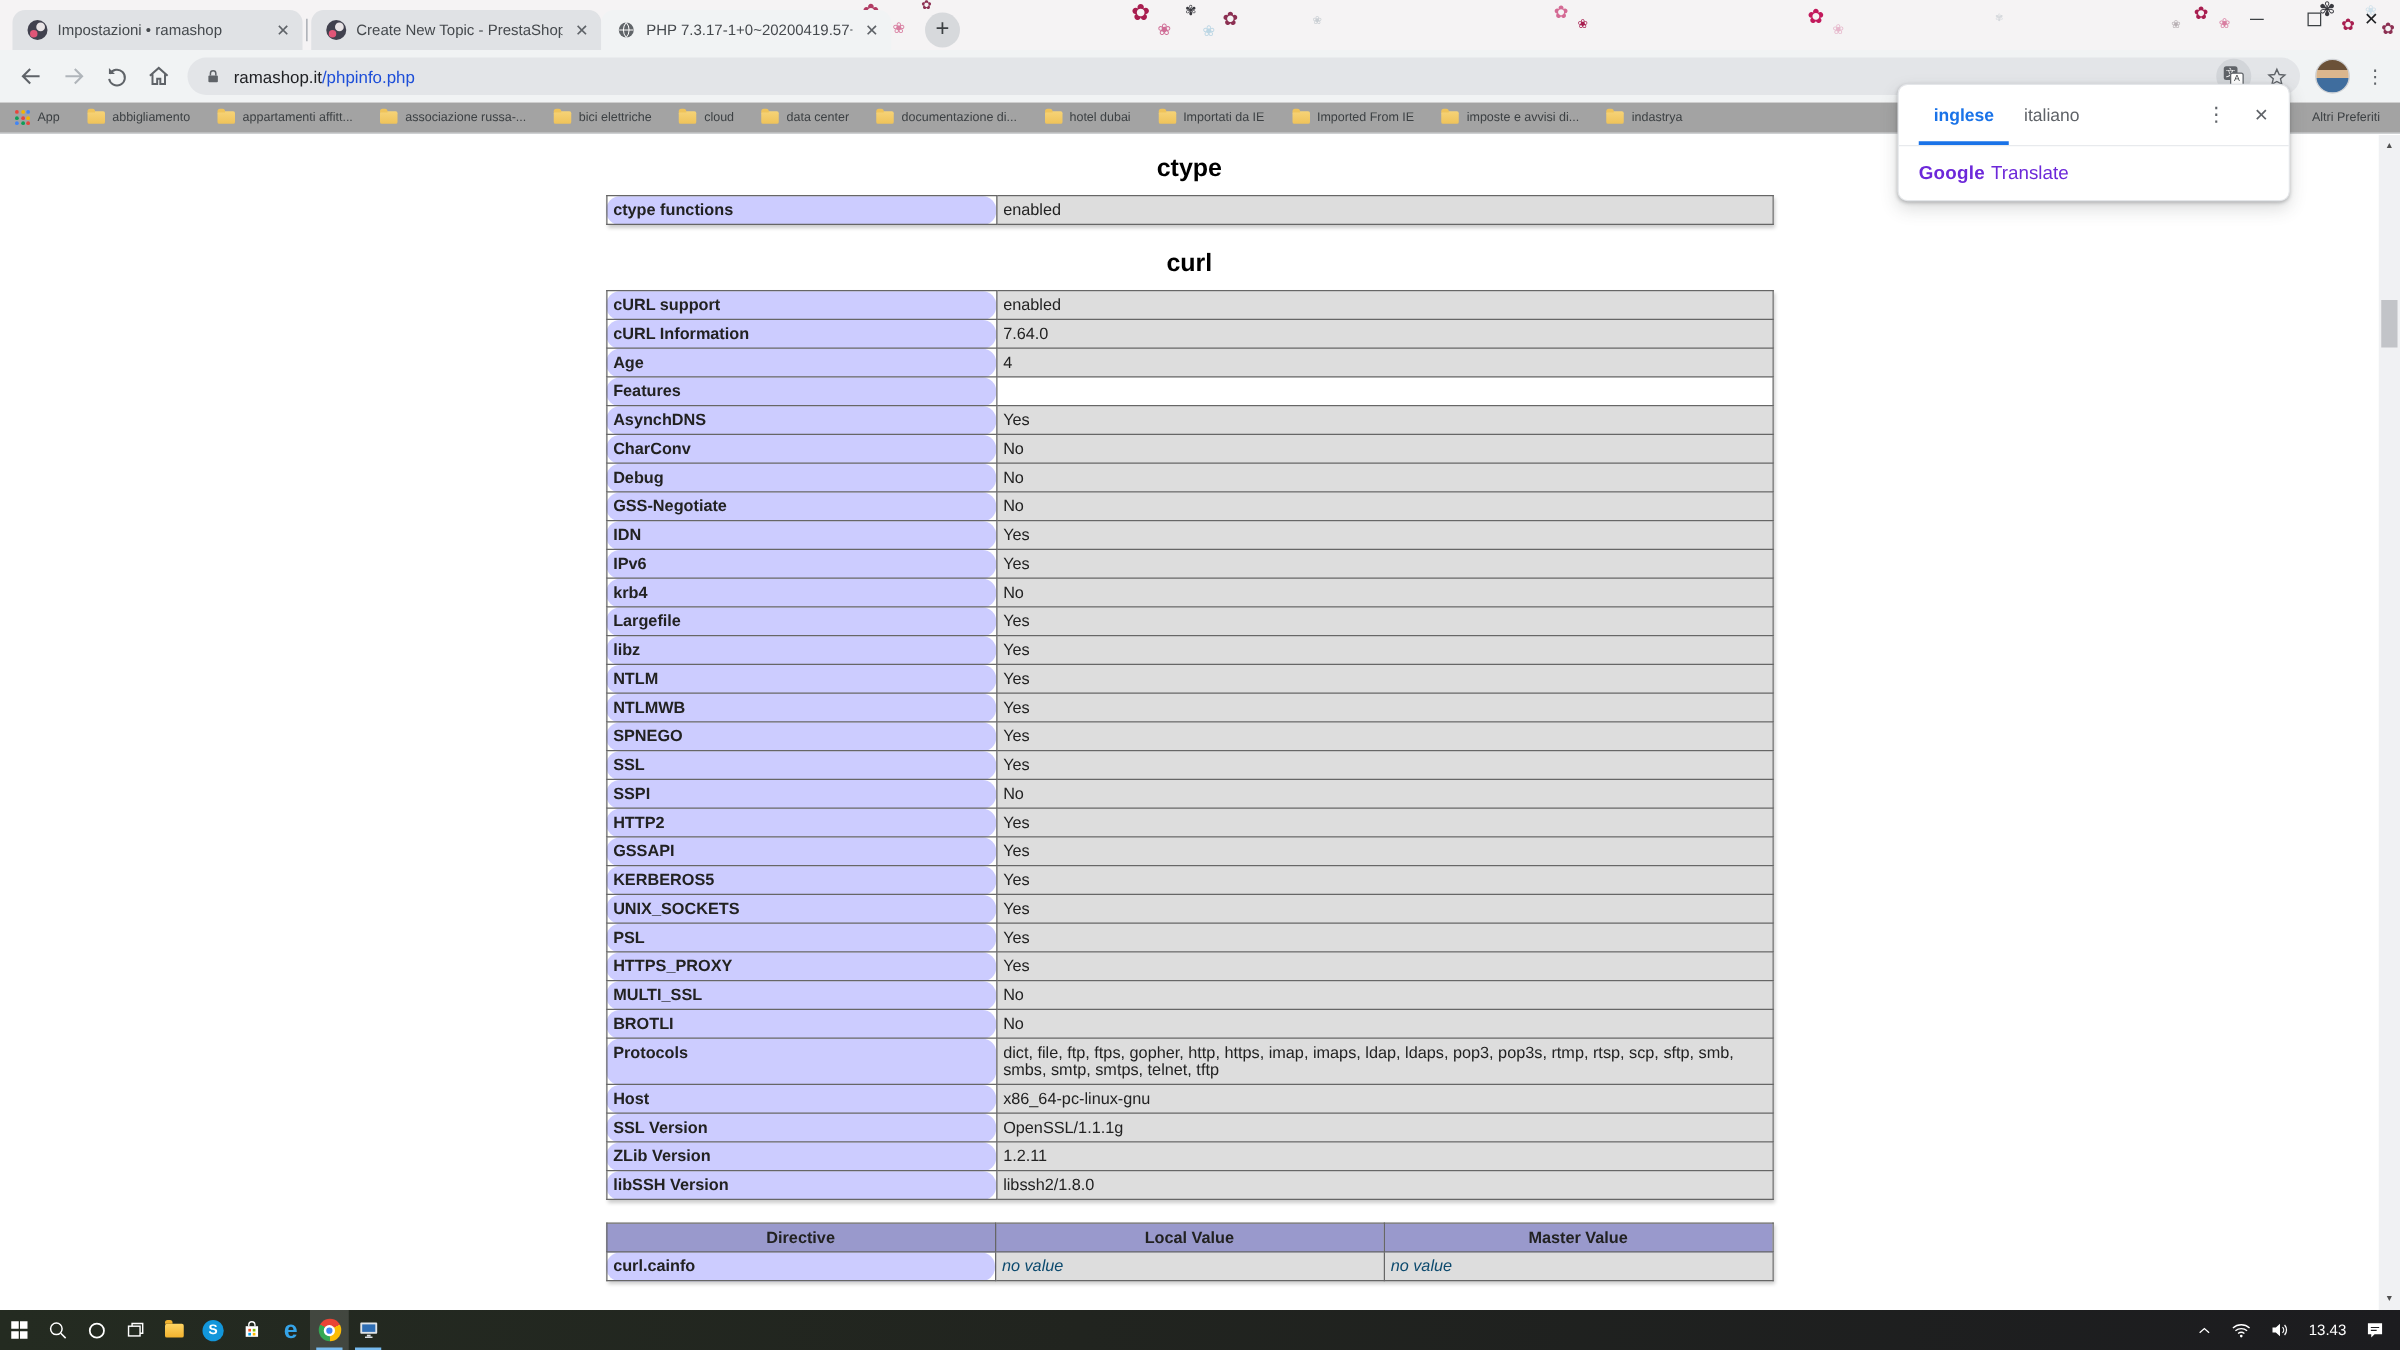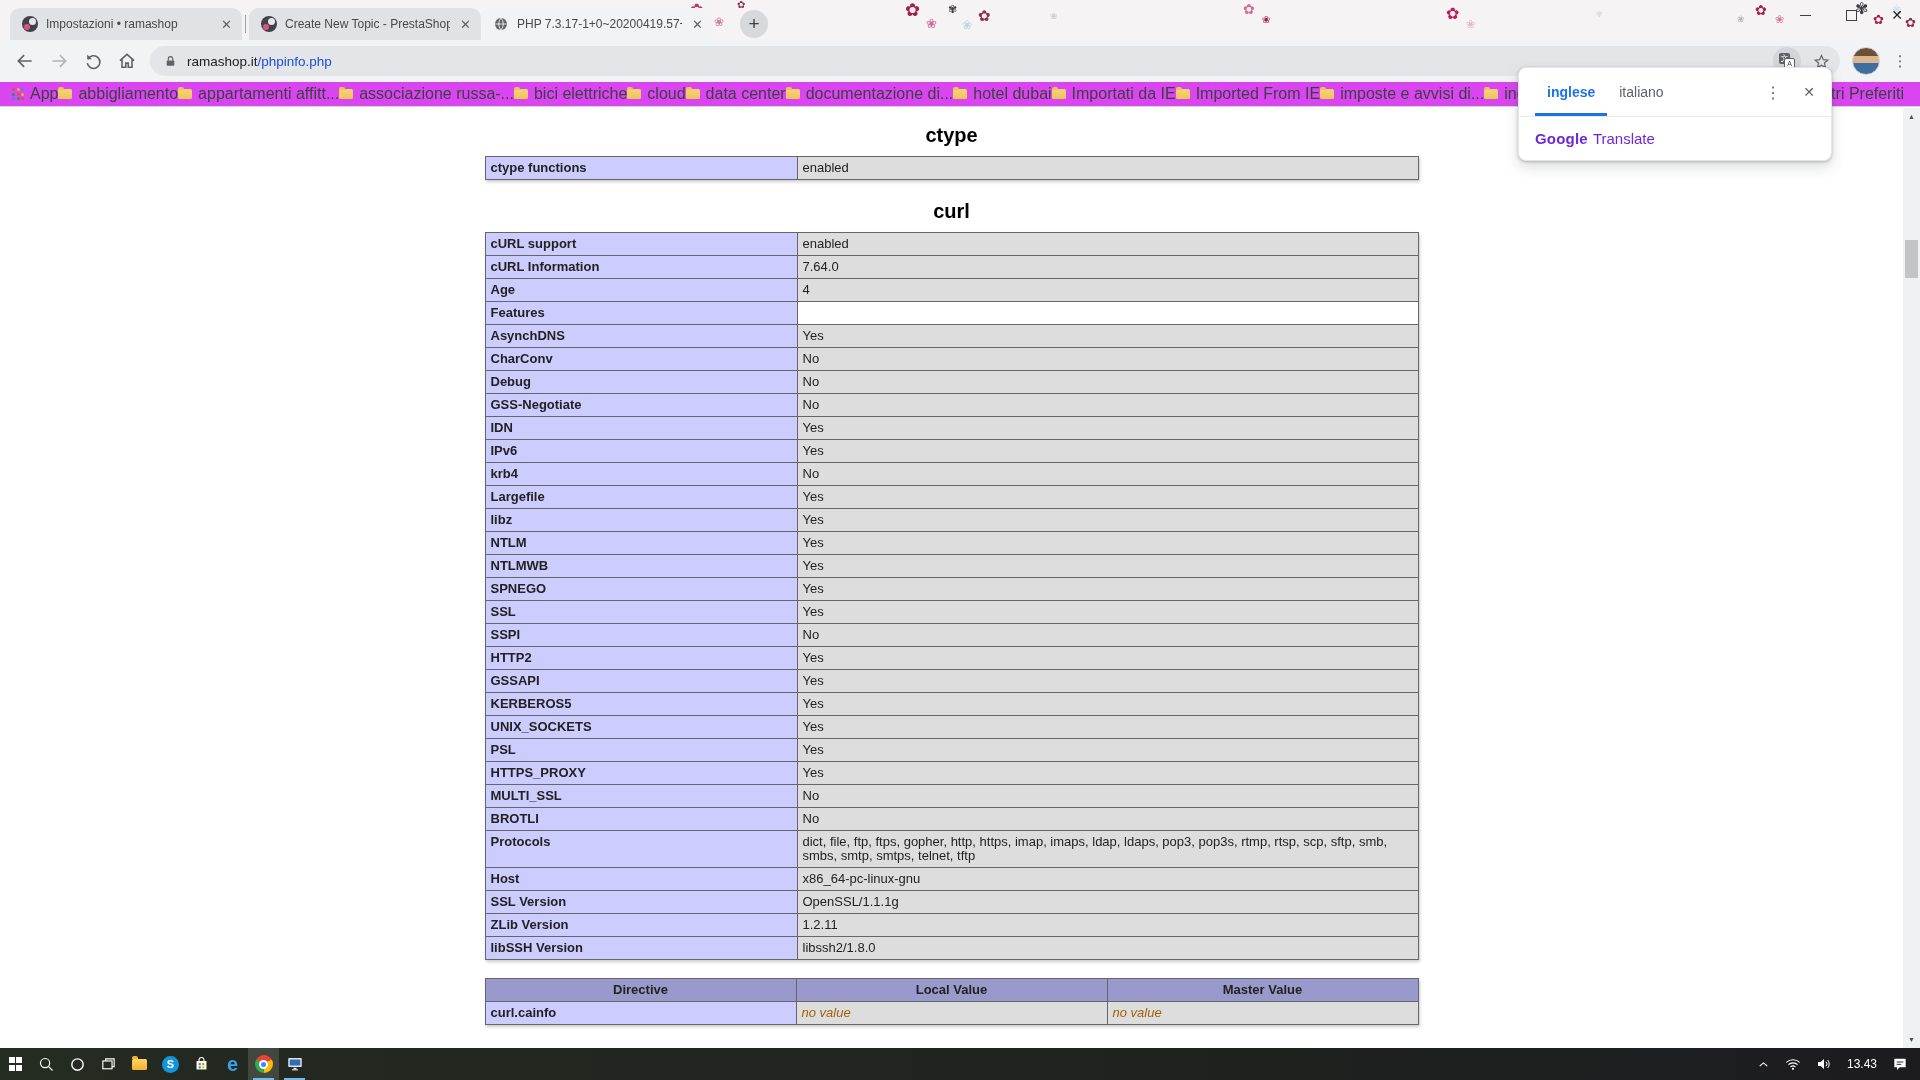--- a/index.html
+++ b/index.html
@@ -42,43 +42,43 @@
   .tr-back{position:absolute;left:0;top:0;width:11px;height:11px;background:#5f6368;border-radius:2px;
            color:#fff;font-size:8px;display:flex;align-items:center;justify-content:center;}
   .tr-front{position:absolute;right:0;bottom:0;width:9px;height:9px;background:#fff;border:1px solid #5f6368;border-radius:2px;
             color:#3c4043;font-size:7px;display:flex;align-items:center;justify-content:center;}
   .starbtn{width:28px;height:28px;display:flex;align-items:center;justify-content:center;}
   .avatar{width:26px;height:26px;border-radius:50%;margin:0 8px 0 6px;overflow:hidden;
           background:linear-gradient(#6b5138 0 32%,#dab68e 32% 56%,#3f6d9e 56%);border:1px solid #d0d2d5;}
   .menu-dots{width:24px;text-align:center;color:#5f6368;font-size:15px;letter-spacing:0;}
 
   
-  .bookbar{position:absolute;top:82px;left:0;width:100%;height:25px;background:#d946ef;border-bottom:1px solid #d5d7da;
-           display:flex;align-items:center;padding:0 12px;box-sizing:border-box;font-size:16px;color:#3c4043;z-index:2;}
+  .bookbar{position:absolute;top:82px;left:0;width:100%;height:25px;background:#a3a3a3;border-bottom:1px solid #d5d7da;
+           display:flex;align-items:center;gap:22px;padding:0 12px;box-sizing:border-box;font-size:10px;color:#3c4043;z-index:2;}
   .bm-item{display:flex;align-items:center;gap:6px;white-space:nowrap;}
   #bm-list{display:contents;}
   .apps-grid{display:grid;grid-template-columns:repeat(3,3px);grid-template-rows:repeat(3,3px);gap:1.5px;}
   .apps-grid i{width:3px;height:3px;border-radius:50%;}
   .folder-ico{width:14px;height:10px;background:linear-gradient(#f6d377,#efc35a);border-radius:1.5px;position:relative;flex:0 0 14px;}
   .folder-ico::before{content:"";position:absolute;top:-2.5px;left:0;width:6px;height:3px;background:#efc35a;border-radius:2px 2px 0 0;}
   .other-bm{margin-left:auto;display:flex;align-items:center;gap:6px;padding-right:4px;text-align:right;}
 
   
   .content{position:absolute;top:108px;left:0;right:17px;bottom:32px;background:#fff;overflow:hidden;}
   .php{width:934px;margin:16px auto;color:#222;font-size:13px;}
   .sec-title{text-align:center;font-weight:bold;font-size:20px;color:#000;margin:6px 0 9px;}
   .sec-title+table+.sec-title{margin-top:20px;}
   table.info{width:934px;border-collapse:collapse;box-shadow:1px 2px 3px #ccc;table-layout:fixed;}
   table.info td,table.info th{border:1px solid #666;padding:4px 5px;line-height:14px;vertical-align:baseline;
       font-size:13px;word-wrap:break-word;}
-  td.e{background:#ccccff;font-weight:bold;width:301px;}
+  td.e{background:#ccccff;font-weight:bold;width:301px;border-radius:11px;}
   td.v{background:#dddddd;}
   td.v.empty{background:#ffffff;}
   th.h{background:#9999cc;font-weight:bold;text-align:center;}
-  td.novalue{font-style:italic;color:#a16207;}
+  td.novalue{font-style:italic;color:#0c4a6e;}
   .dir-wrap{margin-top:18px;}
   table.dir td.e{width:301px;}
   table.dir th{width:33.33%;}
 
   
   .tpopup{position:absolute;left:1518px;top:67px;width:312px;background:#fff;border-radius:8px;z-index:60;
           border:1px solid #e4e6e9;box-shadow:0 1px 3px rgba(60,64,67,.3),0 6px 14px rgba(60,64,67,.18);font-size:14px;}
   .tp-tabs{display:flex;align-items:center;height:48px;padding:0 6px 0 16px;border-bottom:1px solid #e8eaed;}
   .tp-tab{height:100%;display:flex;align-items:center;padding:0 12px;color:#5f6368;box-sizing:border-box;
           border-bottom:3px solid transparent;padding-top:3px;}

